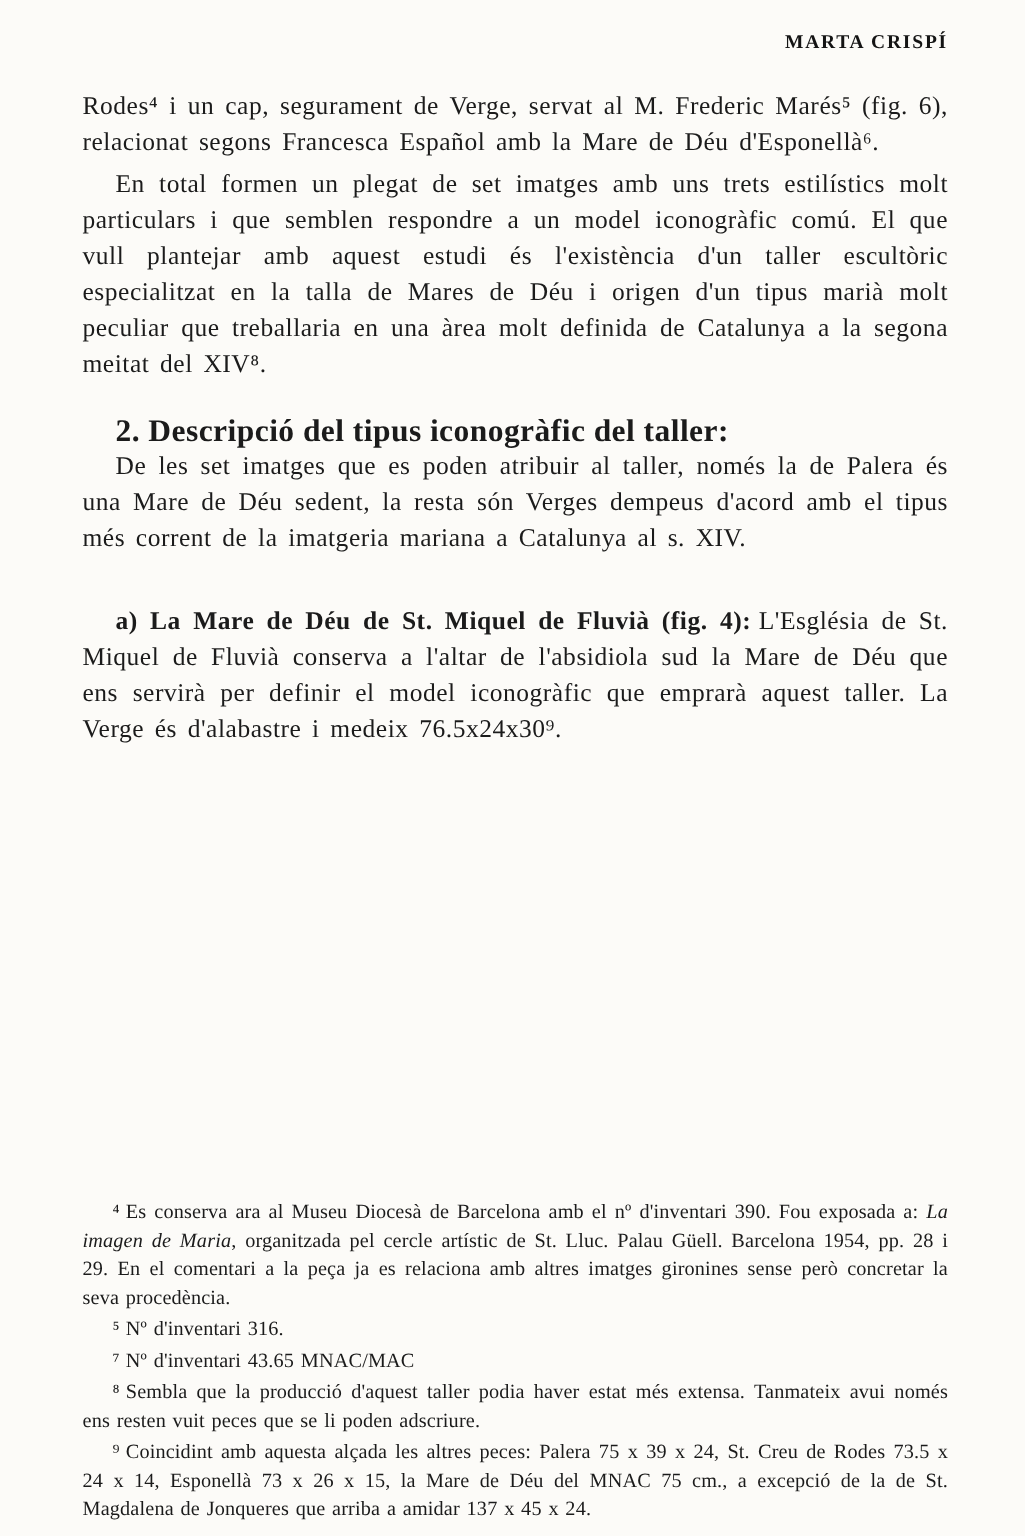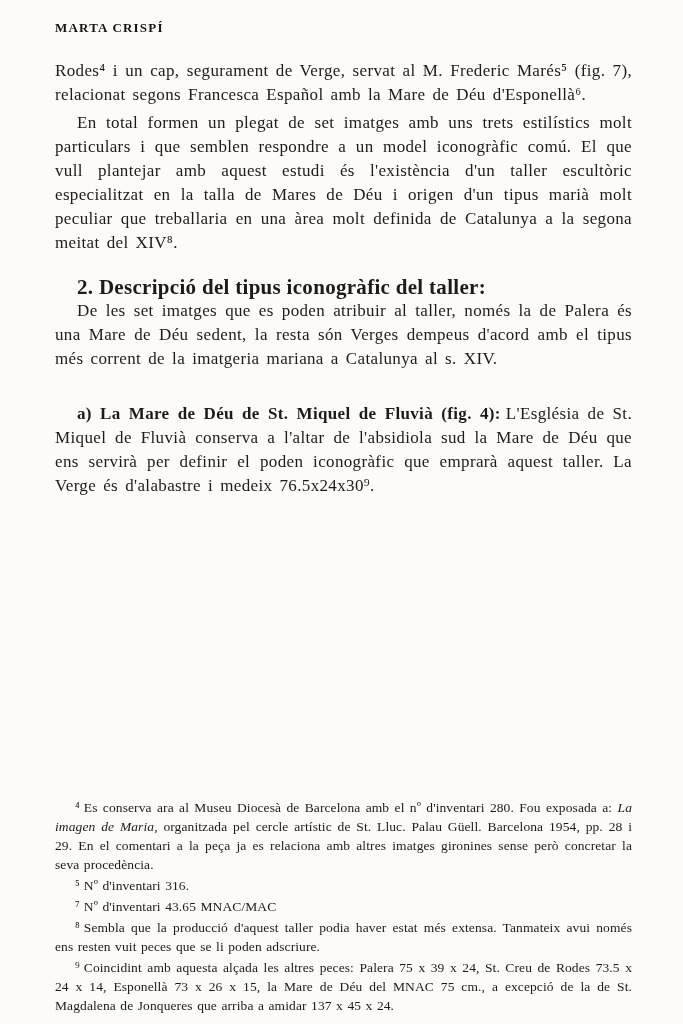--- a/index.html
+++ b/index.html
@@ -9,21 +9,21 @@
     height: 1024px;
     margin: 0 auto;
     background: #fcfbf8;
     color: #1b1b1b;
     font-family: "Liberation Serif", "DejaVu Serif", serif;
     box-sizing: border-box;
     padding: 20px 51px 0 55px;
     overflow: hidden;
   }
   .running-header {
-    text-align: left;
+    text-align: right;
     font-size: 13px;
     font-weight: 700;
     letter-spacing: 1.2px;
     color: #141414;
   }
   .body-text { margin-top: 23px; }
   .para {
     margin: 0 0 4px 0;
     text-align: justify;
     font-size: 17px;
@@ -65,40 +65,40 @@
 </style>
 </head>
 <body>
 
 <div class="page">
 
   <div class="running-header">MARTA CRISPÍ</div>
 
   <div class="body-text">
 
-    <p class="para no-indent">Rodes⁴ i un cap, segurament de Verge, servat al M. Frederic Marés⁵ (fig. 7), relacionat segons Francesca Español amb la Mare de Déu d'Esponellà⁶.</p>
+    <p class="para no-indent">Rodes⁴ i un cap, segurament de Verge, servat al M. Frederic Marés⁵ (fig. 6), relacionat segons Francesca Español amb la Mare de Déu d'Esponellà⁶.</p>
 
 
     <p class="para">En total formen un plegat de set imatges amb uns trets estilístics molt particulars i que semblen respondre a un model iconogràfic comú. El que vull plantejar amb aquest estudi és l'existència d'un taller escultòric especialitzat en la talla de Mares de Déu i origen d'un tipus marià molt peculiar que treballaria en una àrea molt definida de Catalunya a la segona meitat del XIV⁸.</p>
 
     <h2 class="section-heading">2. Descripció del tipus iconogràfic del taller:</h2>
 
     <p class="para">De les set imatges que es poden atribuir al taller, només la de Palera és una Mare de Déu sedent, la resta són Verges dempeus d'acord amb el tipus més corrent de la imatgeria mariana a Catalunya al s. XIV.</p>
 
     <p class="para subsection">
-      <strong>a) La Mare de Déu de St. Miquel de Fluvià (fig. 4):</strong><span>L'Església de St. Miquel de Fluvià conserva a l'altar de l'absidiola sud la Mare de Déu que ens servirà per definir el poden iconogràfic que emprarà aquest taller. La Verge és d'alabastre i medeix 76.5x24x30⁹.</span>
+      <strong>a) La Mare de Déu de St. Miquel de Fluvià (fig. 4):</strong><span>L'Església de St. Miquel de Fluvià conserva a l'altar de l'absidiola sud la Mare de Déu que ens servirà per definir el model iconogràfic que emprarà aquest taller. La Verge és d'alabastre i medeix 76.5x24x30⁹.</span>
     </p>
 
 
   </div>
 
   <div class="footnotes">
 
     <p class="footnote">
-      <span class="fn-marker">⁴</span><span>Es conserva ara al Museu Diocesà de Barcelona amb el nº d'inventari 280. Fou exposada a: </span><em class="fn-italic">La imagen de Maria</em><span>, organitzada pel cercle artístic de St. Lluc. Palau Güell. Barcelona 1954, pp. 28 i 29. En el comentari a la peça ja es relaciona amb altres imatges gironines sense però concretar la seva procedència.</span>
+      <span class="fn-marker">⁴</span><span>Es conserva ara al Museu Diocesà de Barcelona amb el nº d'inventari 390. Fou exposada a: </span><em class="fn-italic">La imagen de Maria</em><span>, organitzada pel cercle artístic de St. Lluc. Palau Güell. Barcelona 1954, pp. 28 i 29. En el comentari a la peça ja es relaciona amb altres imatges gironines sense però concretar la seva procedència.</span>
     </p>
 
     <p class="footnote">
       <span class="fn-marker">⁵</span><span>Nº d'inventari 316.</span><em class="fn-italic"></em><span></span>
     </p>
 
 
     <p class="footnote">
       <span class="fn-marker">⁷</span><span>Nº d'inventari 43.65 MNAC/MAC</span><em class="fn-italic"></em><span></span>
     </p>

